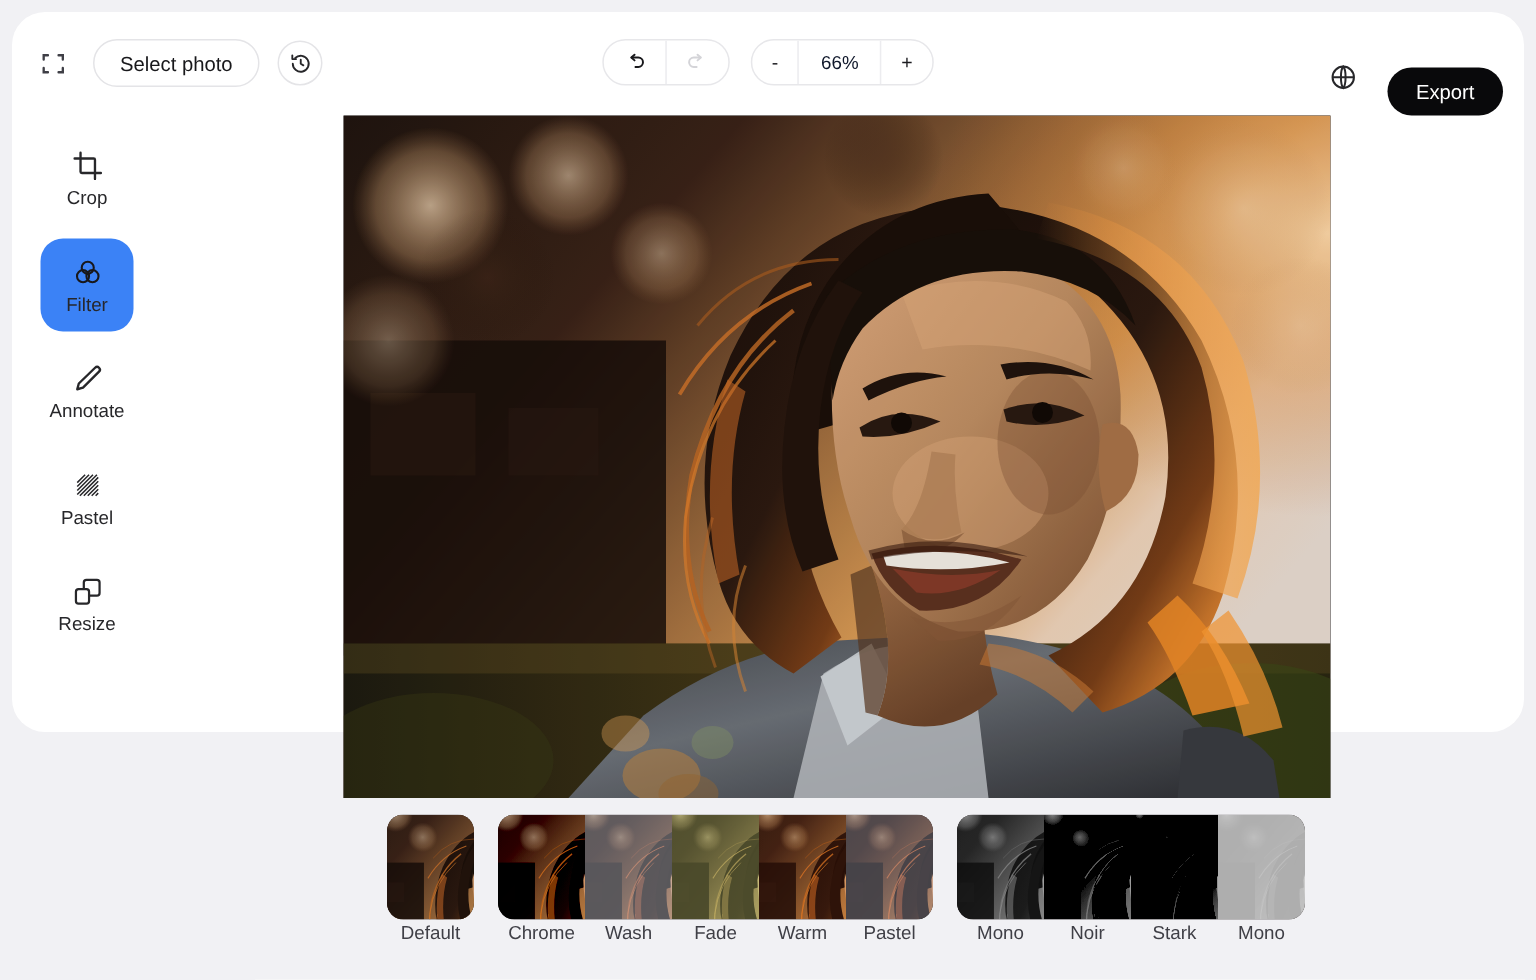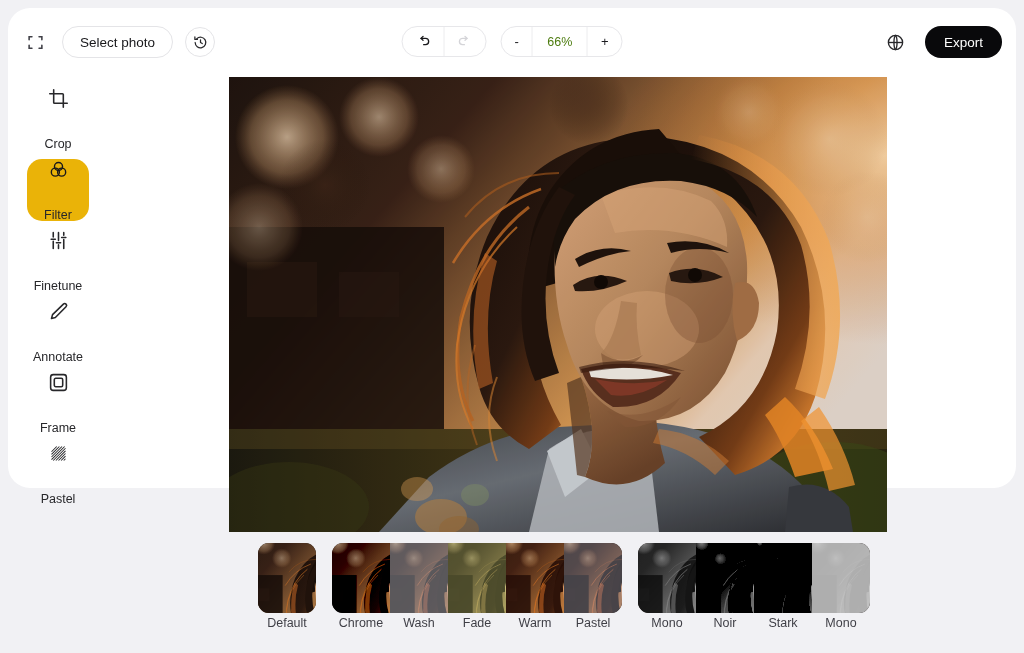--- a/index.html
+++ b/index.html
@@ -72,56 +72,56 @@
     display: flex; align-items: center; justify-content: center;
     cursor: pointer;
     font-size: 13px; color: #1b1b1f;
     font-family: "Liberation Sans", sans-serif;
   }
   .seg-div { width: 1px; background: #ececef; align-self: stretch; }
   .seg-btn.disabled { cursor: default; }
   .zoom-val {
     min-width: 54px;
     display: flex; align-items: center; justify-content: center;
-    font-size: 12.5px; color: #4d7c0f;
+    font-size: 12.5px; color: #0f172a;
   }
 
   .tb-right {
     position: absolute; right: 14px; top: 18px;
     display: flex; align-items: center; gap: 14px;
   }
   .export-btn {
     height: 32px; padding: 0 19px;
     background: #09090b; color: #fff;
     border: none; border-radius: 16px;
     font-size: 13.5px;
     font-family: "Liberation Sans", sans-serif;
     cursor: pointer;
-    display: flex; align-items: center;
+    display: flex; align-items: center; margin-top: 19px;
   }
 
   
   .sidebar {
     position: absolute; left: 0; top: 68px;
     width: 100px; height: 561px;
     padding-top: 12px;
     display: flex; flex-direction: column; align-items: center;
   }
   .tool {
     width: 62px; height: 62px;
     margin-bottom: 9px;
     border-radius: 15px;
     display: flex; flex-direction: column;
-    align-items: center; justify-content: space-between;
+    align-items: center; justify-content: center;
     gap: 5px;
     cursor: pointer;
     background: transparent;
     border: none;
   }
-  .tool.active { background: #eab308; }
+  .tool.active { background: #3b82f6; }
   .tool-label {
     font-size: 12.5px; color: #27272a;
     font-family: "Liberation Sans", sans-serif;
     line-height: 1;
   }
   .tool svg { display: block; }
 
   
   .canvas-area {
     position: absolute; left: 100px; top: 68px;
@@ -439,58 +439,49 @@
       <span>
         <svg width="21" height="21" viewBox="0 0 24 24" fill="none" stroke="#18181b" stroke-width="1.6">
           <circle cx="12" cy="8.6" r="4.6"></circle>
           <circle cx="8.4" cy="15" r="4.6"></circle>
           <circle cx="15.6" cy="15" r="4.6"></circle>
         </svg>
       </span>
       <span class="tool-label">Filter</span>
     </button>
 
-    <button class="tool">
-      <span>
-        <svg width="21" height="21" viewBox="0 0 24 24" fill="none" stroke="#27272a" stroke-width="1.8" stroke-linecap="round">
-          <path d="M6 3v5M6 13v8M12 3v9M12 17v4M18 3v3M18 11v10"></path>
-          <path d="M3.6 10.5h4.8M9.6 14.5h4.8M15.6 8.5h4.8"></path>
-        </svg>
-      </span>
-      <span class="tool-label">Finetune</span>
-    </button>
 
     <button class="tool">
       <span>
         <svg width="21" height="21" viewBox="0 0 24 24" fill="none" stroke="#27272a" stroke-width="1.8" stroke-linejoin="round">
           <path d="M17.6 3.6a2.1 2.1 0 0 1 3 3L8.4 18.8 4 20l1.2-4.4z"></path>
         </svg>
       </span>
       <span class="tool-label">Annotate</span>
     </button>
 
-    <button class="tool">
-      <span>
-        <svg width="21" height="21" viewBox="0 0 24 24" fill="none" stroke="#27272a" stroke-width="1.8">
-          <rect x="3" y="3" width="18" height="18" rx="3"></rect>
-          <rect x="7.2" y="7.2" width="9.6" height="9.6" rx="1.6"></rect>
-        </svg>
-      </span>
-      <span class="tool-label">Frame</span>
-    </button>
 
     <button class="tool">
       <span>
         <svg width="21" height="21" viewBox="0 0 24 24" fill="none" stroke="#27272a" stroke-width="1.15">
           <path d="M4 10 10 4M4 13 13 4M4 16 16 4M4 19 19 4M6 20 20 6M9 20 20 9M12 20 20 12M15 20 20 15M18 20 20 18"></path>
         </svg>
       </span>
       <span class="tool-label">Pastel</span>
     </button>
 
+    <button class="tool">
+      <span>
+        <svg width="21" height="21" viewBox="0 0 24 24" fill="none" stroke="#27272a" stroke-width="1.7">
+          <rect x="9" y="3" width="12" height="12" rx="2"></rect>
+          <rect x="3" y="10" width="10" height="11" rx="2" fill="#fff"></rect>
+        </svg>
+      </span>
+      <span class="tool-label">Resize</span>
+    </button>
   </div>
 
   <div class="canvas-area">
 
     <div class="photo-wrap">
       <svg viewBox="0 0 658 455" width="658" height="455" role="img">
         <use href="#portrait"></use>
       </svg>
     </div>
 

